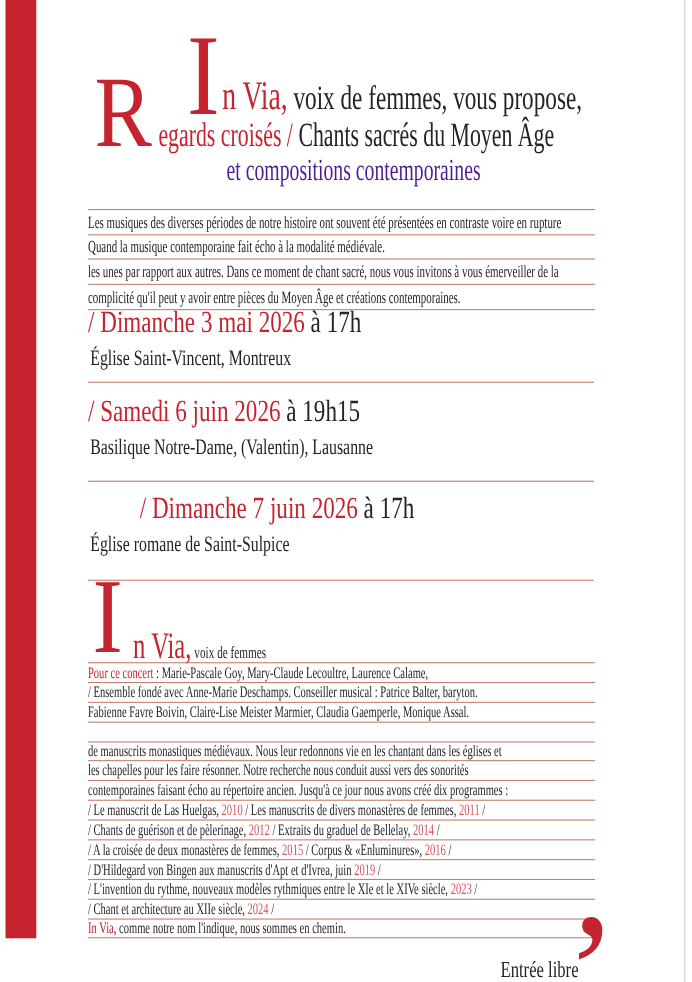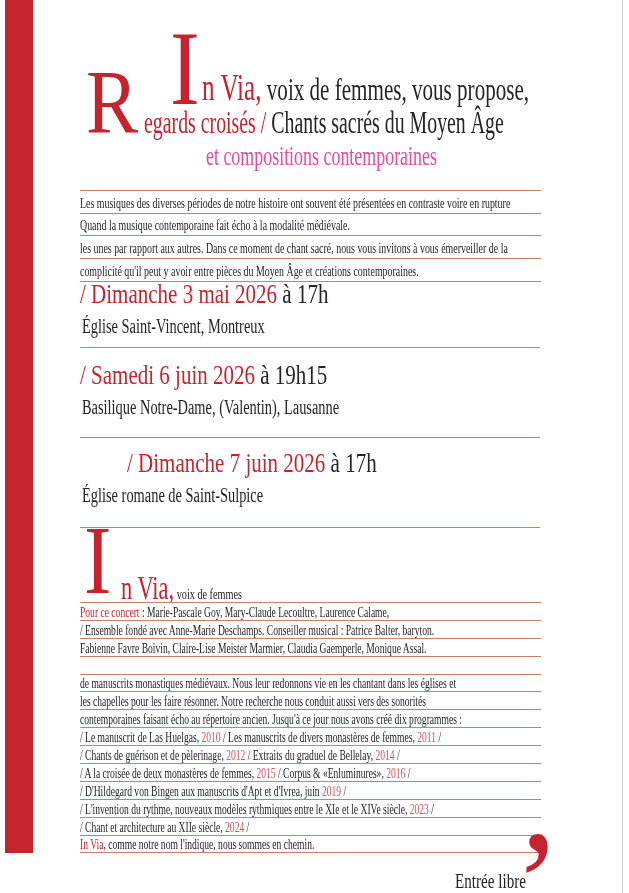--- a/index.html
+++ b/index.html
@@ -24,21 +24,21 @@
   .cap-title-i { left:170px; top:16px; font-size:105px; }
   .cap-title-r { left:86px;  top:56px; font-size:92px; }
   .cap-ensemble-i { left:84px; top:512px; font-size:97px; }
 
   
   .h1 { left:202px; top:66px; font-size:31px; }
   .h1 .t { transform:scaleX(.68); }
   .h1 .big { font-size:37px; }
   .h2 { left:144px; top:105px; font-size:31px; }
   .h2 .t { transform:scaleX(.64); }
-  .h3 { left:206px; top:140px; font-size:28px; color:#ec4899; }
+  .h3 { left:206px; top:140px; font-size:28px; color:#4c1d95; }
   .h3 .t { transform:scaleX(.64); }
 
   
   .ruled { position:absolute; left:80px; width:461px; border-top:1px solid #c6806c; }
   .ruled .row { border-bottom:1px solid #c6806c; display:flex; align-items:flex-end; overflow:visible; }
   .intro { top:190px; font-size:15.5px; }
   .intro .row { height:21.7px; line-height:20px; }
   .intro .t { transform:scaleX(.64); }
   .lower { top:602px; font-size:14.5px; }
   .lower .row { height:16.9px; line-height:16px; }

